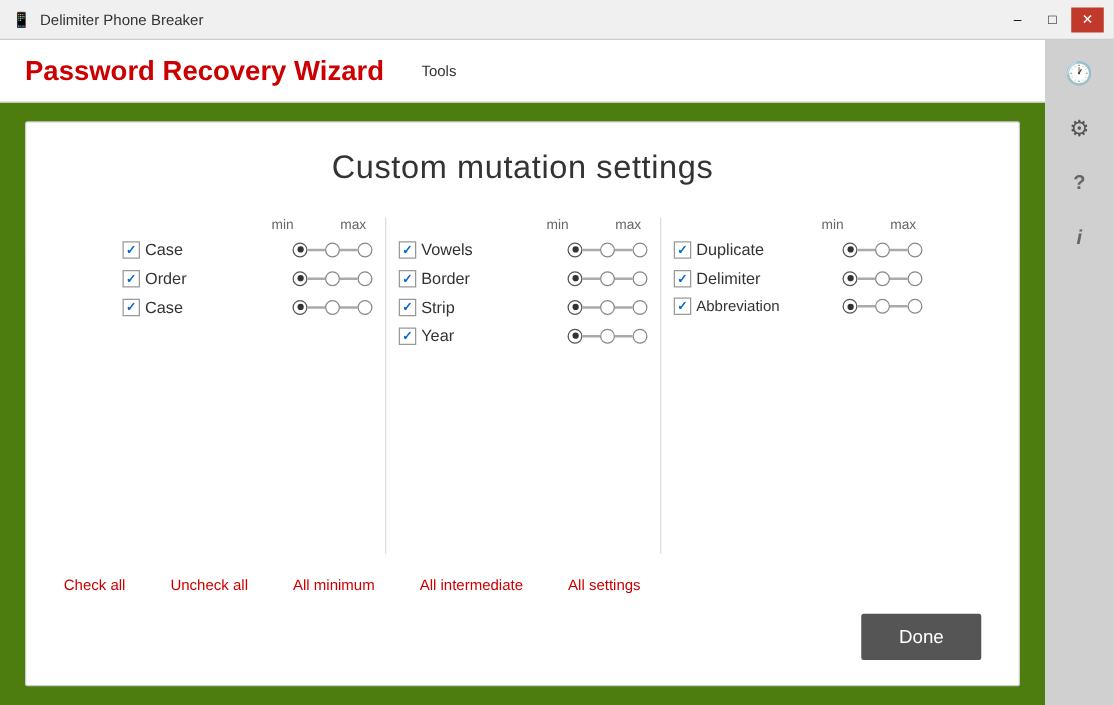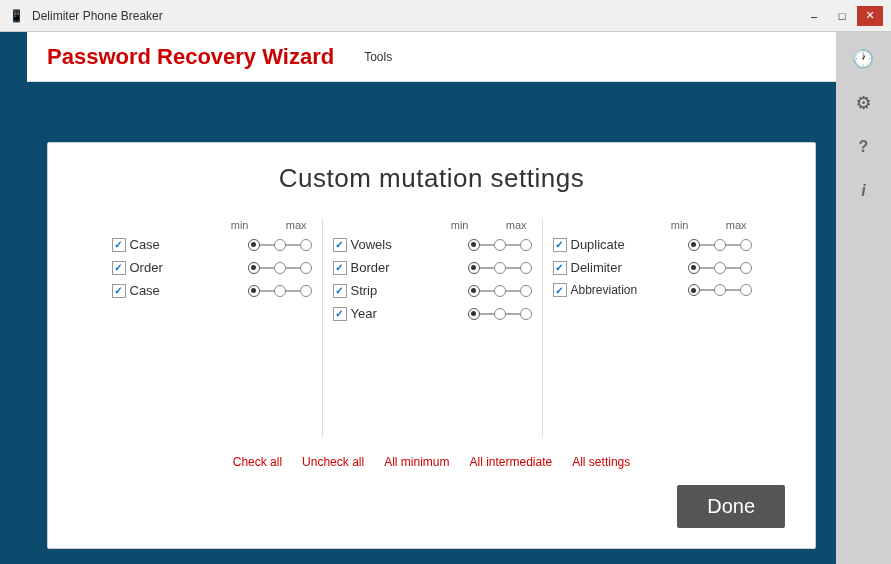--- a/index.html
+++ b/index.html
@@ -61,25 +61,24 @@
     
     .main-window {
       display: flex;
       flex: 1;
       overflow: hidden;
     }
 
     
     .content-area {
       flex: 1;
-      background: #0c4a6e;
+      background: #4d7c0f;
       display: flex;
       flex-direction: column;
       overflow: hidden;
-      padding-left: 27px;
     }
 
     
     .menu-bar {
       background: white;
       height: 50px;
       display: flex;
       align-items: center;
       padding: 0 20px;
       gap: 30px;
@@ -98,21 +97,20 @@
       cursor: pointer;
     }
 
     
     .panel-area {
       flex: 1;
       padding: 15px 20px;
       display: flex;
       flex-direction: column;
       overflow: hidden;
-      margin-top: 45px;
     }
 
     
     .white-card {
       background: white;
       border: 1px solid #ccc;
       border-radius: 2px;
       flex: 1;
       display: flex;
       flex-direction: column;
@@ -235,22 +233,21 @@
 
     .radio-line {
       width: 14px;
       height: 2px;
       background: #aaa;
     }
 
     
     .bottom-links {
       display: flex;
-      justify-content: center;
-      gap: 20px;
+      gap: 36px;
       margin-top: 18px;
       margin-bottom: 8px;
     }
     .link-btn {
       font-size: 12px;
       color: #cc0000;
       cursor: pointer;
       text-decoration: none;
       border: none;
       background: none;
@@ -260,21 +257,21 @@
     .done-section {
       display: flex;
       justify-content: flex-end;
       margin-top: 8px;
     }
     .done-btn {
       background: #555;
       color: white;
       border: none;
       padding: 10px 30px;
-      font-size: 20px;
+      font-size: 15px;
       cursor: pointer;
       border-radius: 2px;
     }
 
     
     .right-sidebar {
       width: 55px;
       background: #d0d0d0;
       display: flex;
       flex-direction: column;

